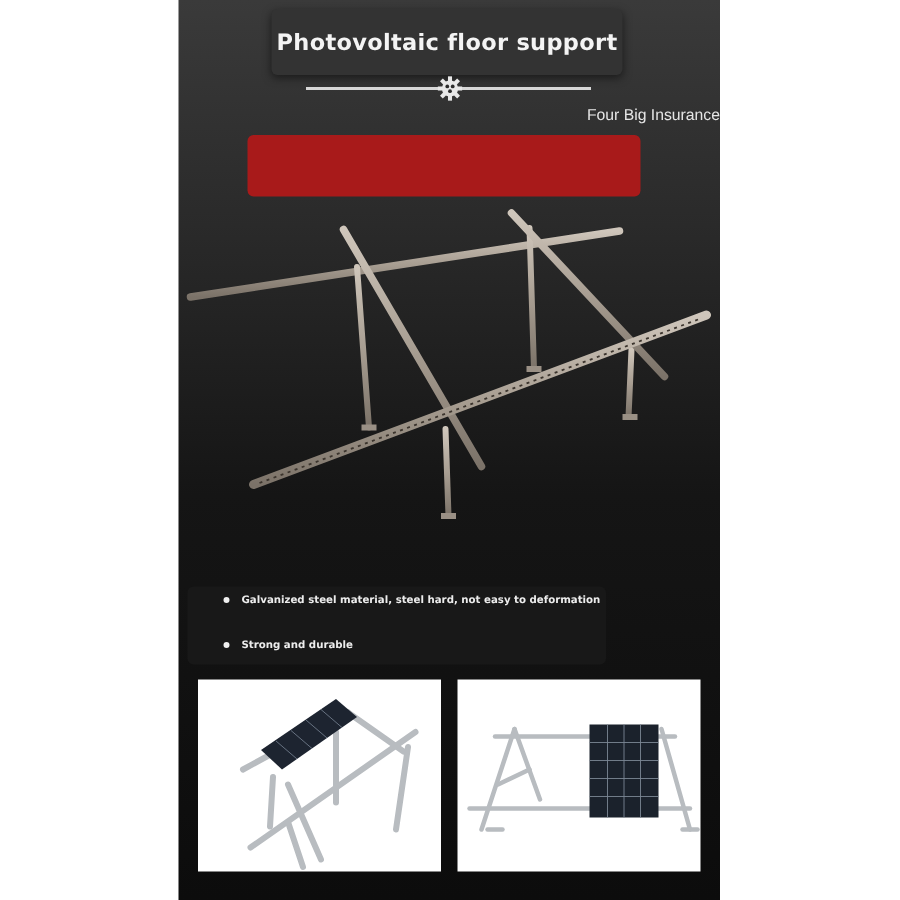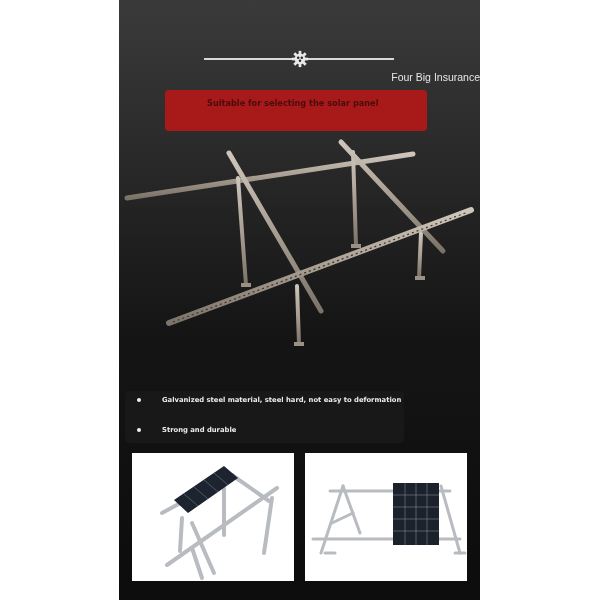--- a/index.html
+++ b/index.html
@@ -44,40 +44,43 @@
   .red-box .l1 { top: 8px; }
   .red-box .l2 { top: 24px; }
   .hero {
     position: absolute; left: 0; top: 138px; width: 361px; height: 220px;
   }
   .features {
     position: absolute; left: 6px; top: 391px; width: 279px; height: 52px;
     background: #181818; border-radius: 4px;
   }
   .feature {
-    position: absolute; left: 12px; display: flex; align-items: center;
+    position: absolute; left: 24px; display: flex; align-items: center;
     color: #ececec; font-weight: bold; font-size: 6.8px;
-    font-family: "DejaVu Sans", sans-serif; white-space: nowrap; gap: 13px;
+    font-family: "DejaVu Sans", sans-serif; white-space: nowrap;
   }
   .feature .dot {
     width: 4px; height: 4px; border-radius: 50%; background: #f0f0f0; margin-right: 8px;
   }
   .feature.f1 { top: 5px; }
   .feature.f2 { top: 35px; }
   .photo {
     position: absolute; top: 453px; width: 162px; height: 128px; background: #ffffff;
   }
   .photo.p1 { left: 13px; }
   .photo.p2 { left: 186px; }
 </style>
 </head>
 <body>
 
 <div class="panel">
 
+  <div class="title-box">
+    <span class="title">Photovoltaic floor support</span>
+  </div>
 
   <div class="divider left"></div>
   <svg class="gear" viewBox="0 0 20 20">
     <g fill="#e8e8e8">
       <circle cx="10" cy="10" r="6"></circle>
       <rect x="8.5" y="1" width="3" height="4"></rect>
       <rect x="8.5" y="15" width="3" height="4"></rect>
       <rect x="1" y="8.5" width="4" height="3"></rect>
       <rect x="15" y="8.5" width="4" height="3"></rect>
       <rect x="8.5" y="1" width="3" height="4" transform="rotate(45 10 10)"></rect>
@@ -89,21 +92,20 @@
       <circle cx="8" cy="8.5" r="1.4"></circle>
       <circle cx="12" cy="8.5" r="1.4"></circle>
       <circle cx="10" cy="12" r="1.4"></circle>
     </g>
   </svg>
   <div class="divider right"></div>
 
   <div class="subtitle">Four Big Insurance</div>
 
   <div class="red-box">
-    <span class="line l1">Suitable for selecting the solar panel</span>
   </div>
 
   <svg class="hero" viewBox="0 0 361 220">
     <defs>
       <linearGradient id="steel" x1="0" y1="0" x2="0" y2="1">
         <stop offset="0" stop-color="#cfc6bb"></stop>
         <stop offset="0.5" stop-color="#a89e92"></stop>
         <stop offset="1" stop-color="#7b7268"></stop>
       </linearGradient>
     </defs>

